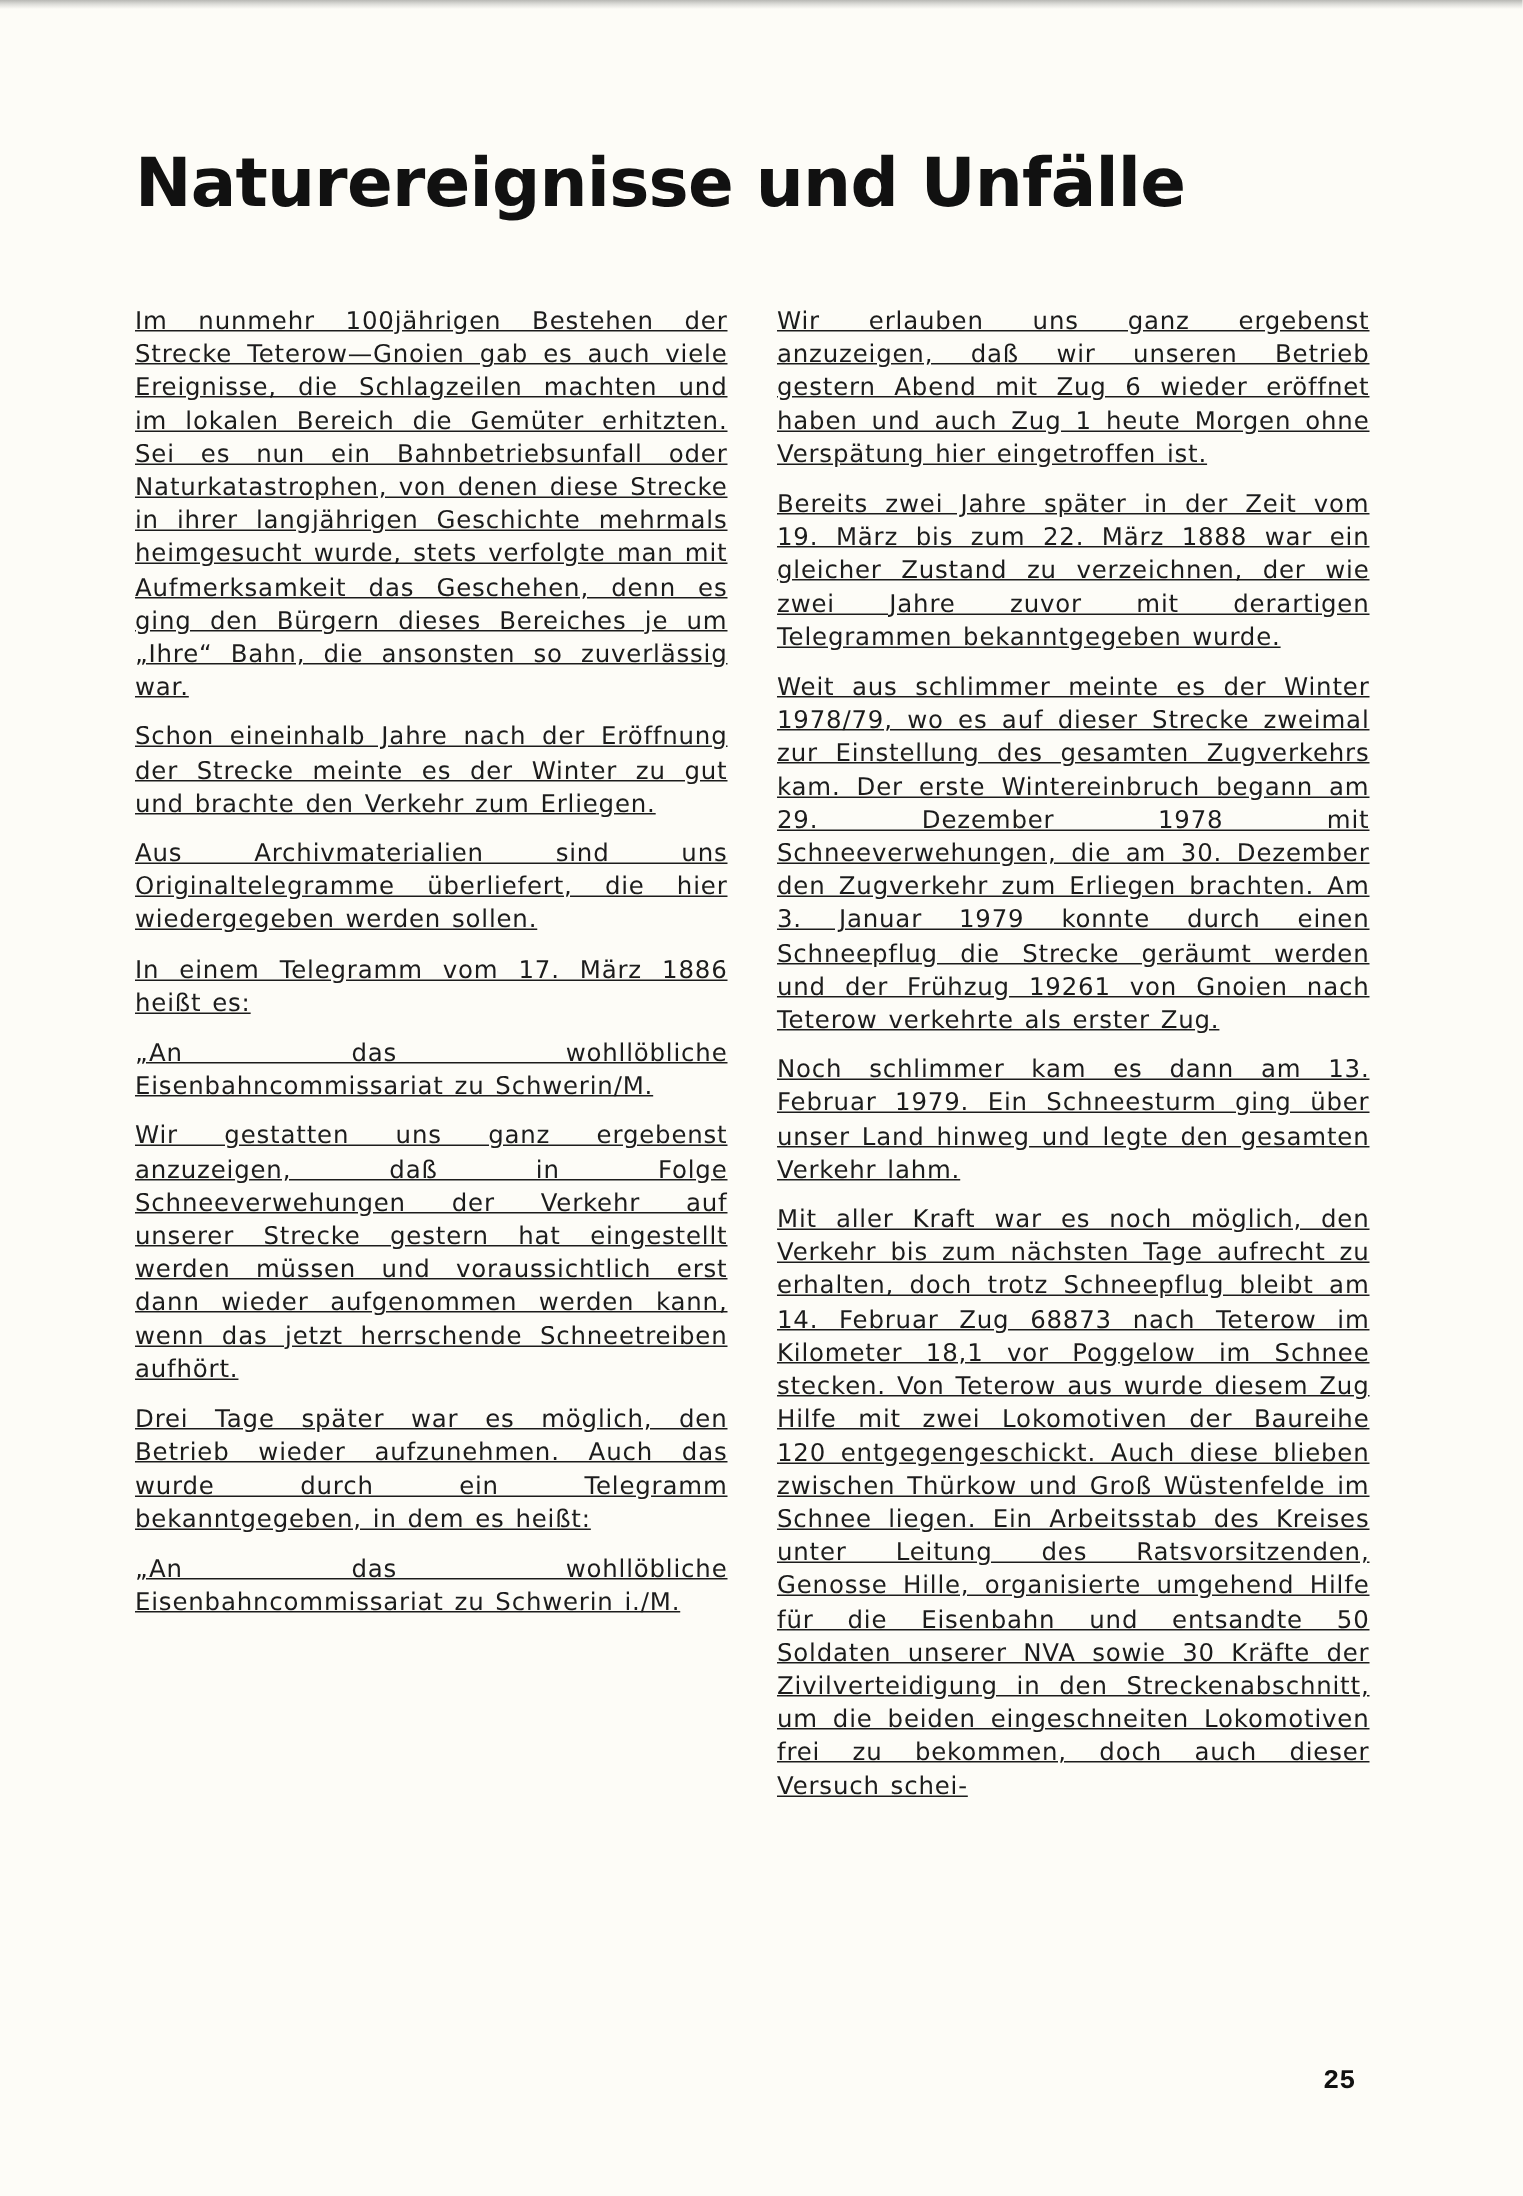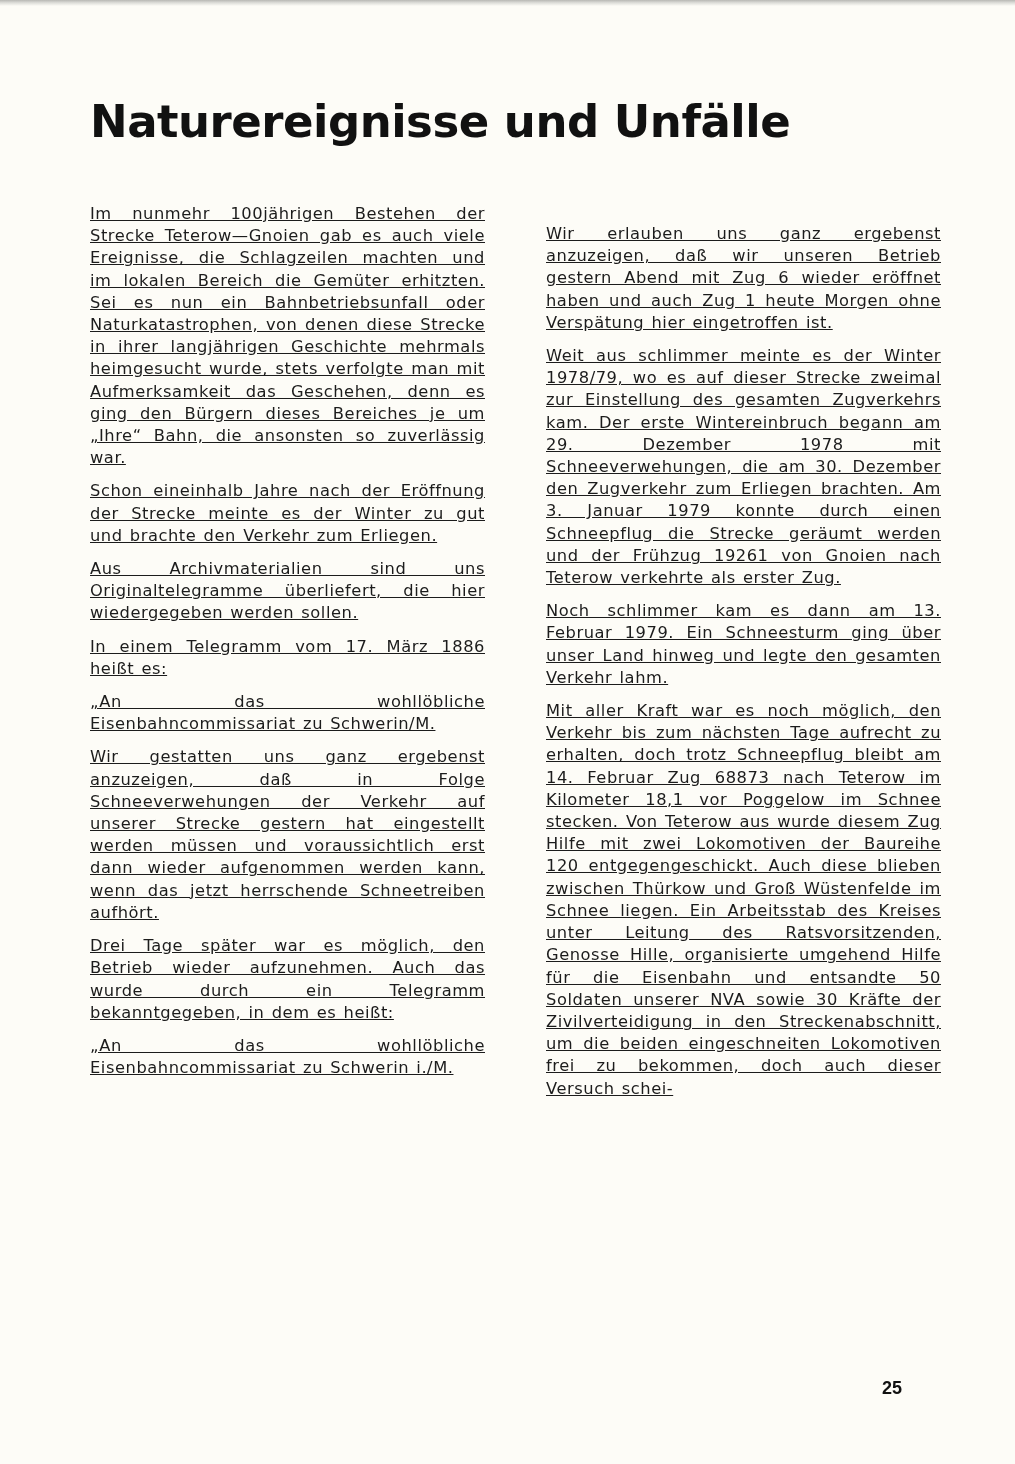--- a/index.html
+++ b/index.html
@@ -43,33 +43,33 @@
       font-family: "DejaVu Sans", sans-serif;
       font-size: 16.3px;
       line-height: 22.2px;
       letter-spacing: 0.55px;
       word-spacing: 1.5px;
       text-align: justify;
       color: #1c1c1c;
       text-decoration: underline;
     }
     .col-left { left: 90px; }
-    .col-right { left: 546px; margin-top: 20px; }
+    .col-right { left: 518px; }
     .column p {
       margin: 0 0 11px 0;
       hyphens: manual;
     }
     .column p.indent {
       padding-left: 32px;
     }
     .page-number {
       position: absolute;
       left: 882px;
       top: 1378px;
-      font-family: Liberation Sans, sans-serif;
+      font-family: Liberation Mono, monospace;
       font-weight: bold;
       font-size: 18px;
       color: #111;
     }
   </style>
 </head>
 <body>
 
 <div class="top-edge"></div>
 
@@ -81,18 +81,19 @@
   <p>Aus Archivmaterialien sind uns Originaltelegramme überliefert, die hier wiedergegeben werden sollen.</p>
   <p>In einem Telegramm vom 17. März 1886 heißt es:</p>
   <p>„An das wohllöbliche Eisenbahncommissariat zu Schwerin/M.</p>
   <p>Wir gestatten uns ganz ergebenst anzuzeigen, daß in Folge Schneeverwehungen der Verkehr auf unserer Strecke gestern hat eingestellt werden müssen und voraussichtlich erst dann wieder aufgenommen werden kann, wenn das jetzt herrschende Schneetreiben aufhört.</p>
   <p>Drei Tage später war es möglich, den Betrieb wieder aufzunehmen. Auch das wurde durch ein Telegramm bekanntgegeben, in dem es heißt:</p>
   <p>„An das wohllöbliche Eisenbahncommissariat zu Schwerin i./M.</p>
 </div>
 
 <div class="column col-right">
   <p>Wir erlauben uns ganz ergebenst anzuzeigen, daß wir unseren Betrieb gestern Abend mit Zug 6 wieder eröffnet haben und auch Zug 1 heute Morgen ohne Verspätung hier eingetroffen ist.</p>
+  <p>Bereits zwei Jahre später in der Zeit vom 19. März bis zum 22. März 1888 war ein gleicher Zustand zu verzeichnen, der wie zwei Jahre zuvor mit derartigen Telegrammen bekanntgegeben wurde.</p>
   <p>Weit aus schlimmer meinte es der Winter 1978/79, wo es auf dieser Strecke zweimal zur Einstellung des gesamten Zugverkehrs kam. Der erste Wintereinbruch begann am 29. Dezember 1978 mit Schneeverwehungen, die am 30. Dezember den Zugverkehr zum Erliegen brachten. Am 3. Januar 1979 konnte durch einen Schneepflug die Strecke geräumt werden und der Frühzug 19261 von Gnoien nach Teterow verkehrte als erster Zug.</p>
   <p>Noch schlimmer kam es dann am 13. Februar 1979. Ein Schneesturm ging über unser Land hinweg und legte den gesamten Verkehr lahm.</p>
   <p>Mit aller Kraft war es noch möglich, den Verkehr bis zum nächsten Tage aufrecht zu erhalten, doch trotz Schneepflug bleibt am 14. Februar Zug 68873 nach Teterow im Kilometer 18,1 vor Poggelow im Schnee stecken. Von Teterow aus wurde diesem Zug Hilfe mit zwei Lokomotiven der Baureihe 120 entgegengeschickt. Auch diese blieben zwischen Thürkow und Groß Wüstenfelde im Schnee liegen. Ein Arbeitsstab des Kreises unter Leitung des Ratsvorsitzenden, Genosse Hille, organisierte umgehend Hilfe für die Eisenbahn und entsandte 50 Soldaten unserer NVA sowie 30 Kräfte der Zivilverteidigung in den Streckenabschnitt, um die beiden eingeschneiten Lokomotiven frei zu bekommen, doch auch dieser Versuch schei-</p>
 </div>
 
 <div class="page-number">25</div>
 
 </body></html>

